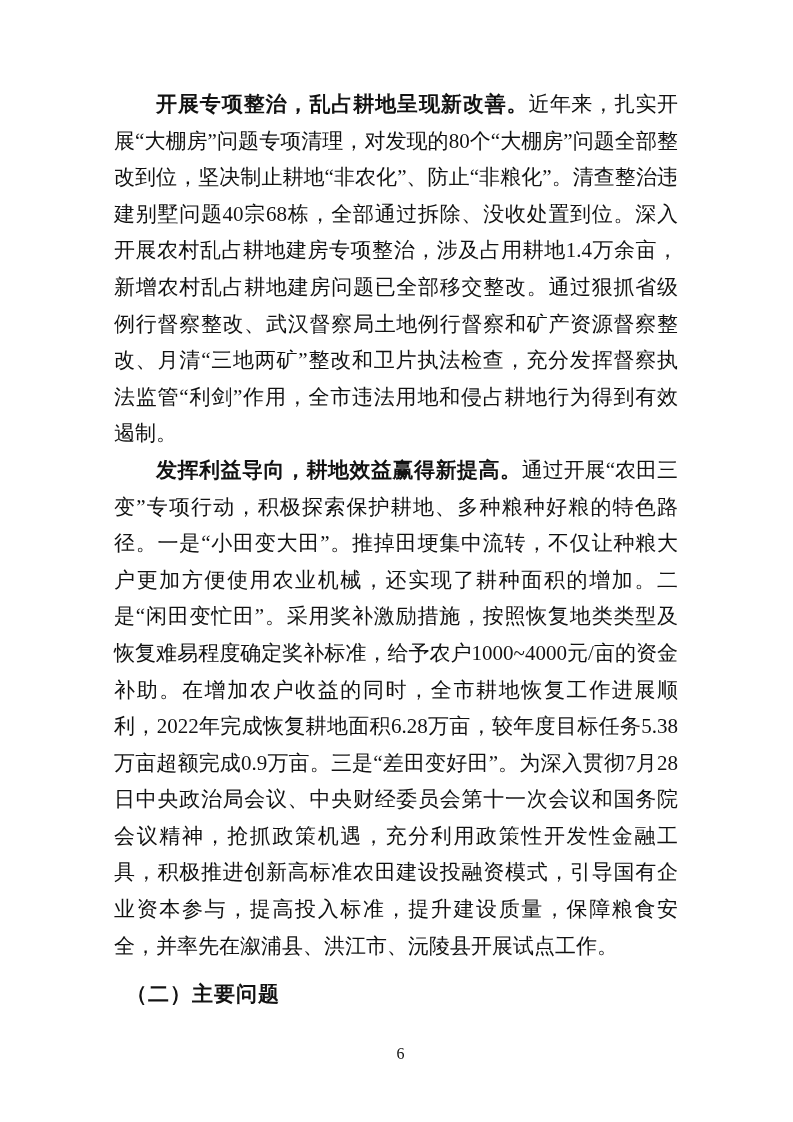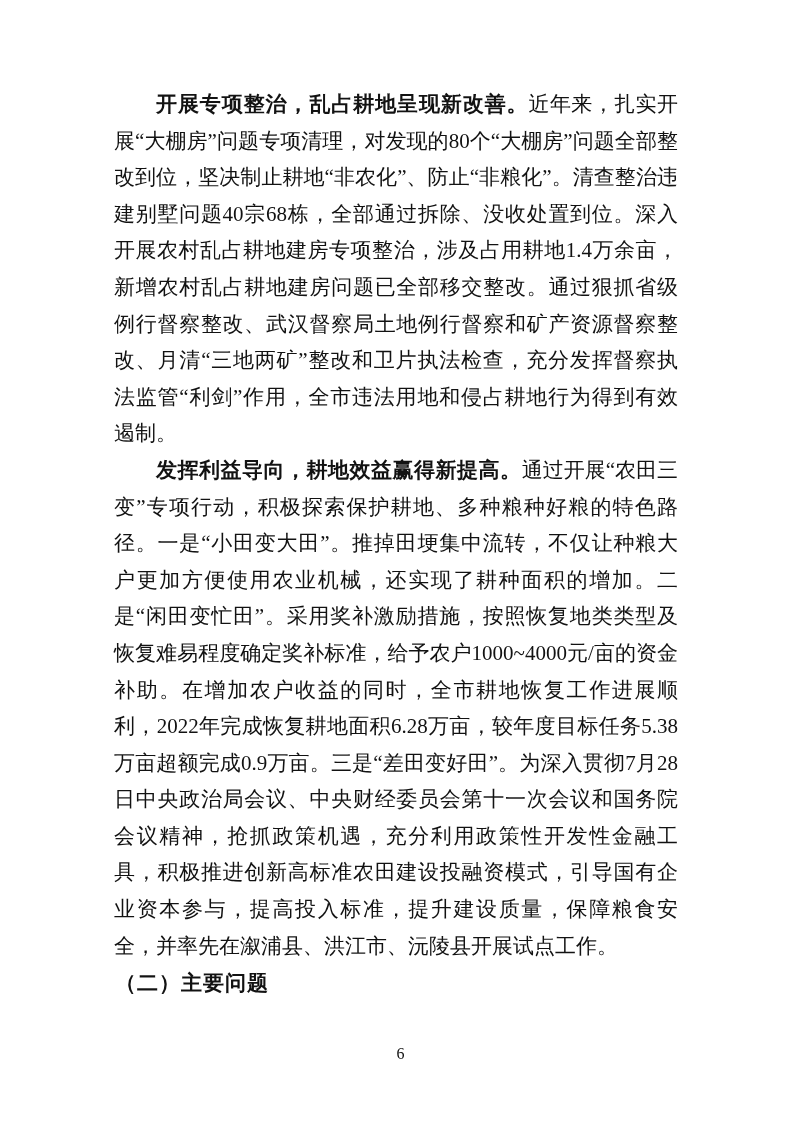--- a/index.html
+++ b/index.html
@@ -29,21 +29,21 @@
   .para {
     margin: 0;
     text-indent: 2em;
   }
   .lead {
     font-weight: bold;
     font-family: "Liberation Sans", "DejaVu Sans", sans-serif;
     letter-spacing: 0.5px;
   }
   .section-heading {
-    margin: 1px;
+    margin: 12px;
     text-indent: 0;
     font-family: "Liberation Sans", "DejaVu Sans", sans-serif;
     font-weight: 600;
     letter-spacing: 1px;
   }
   .page-number {
     position: absolute;
     top: 1044px;
     left: 0;
     width: 100%;

